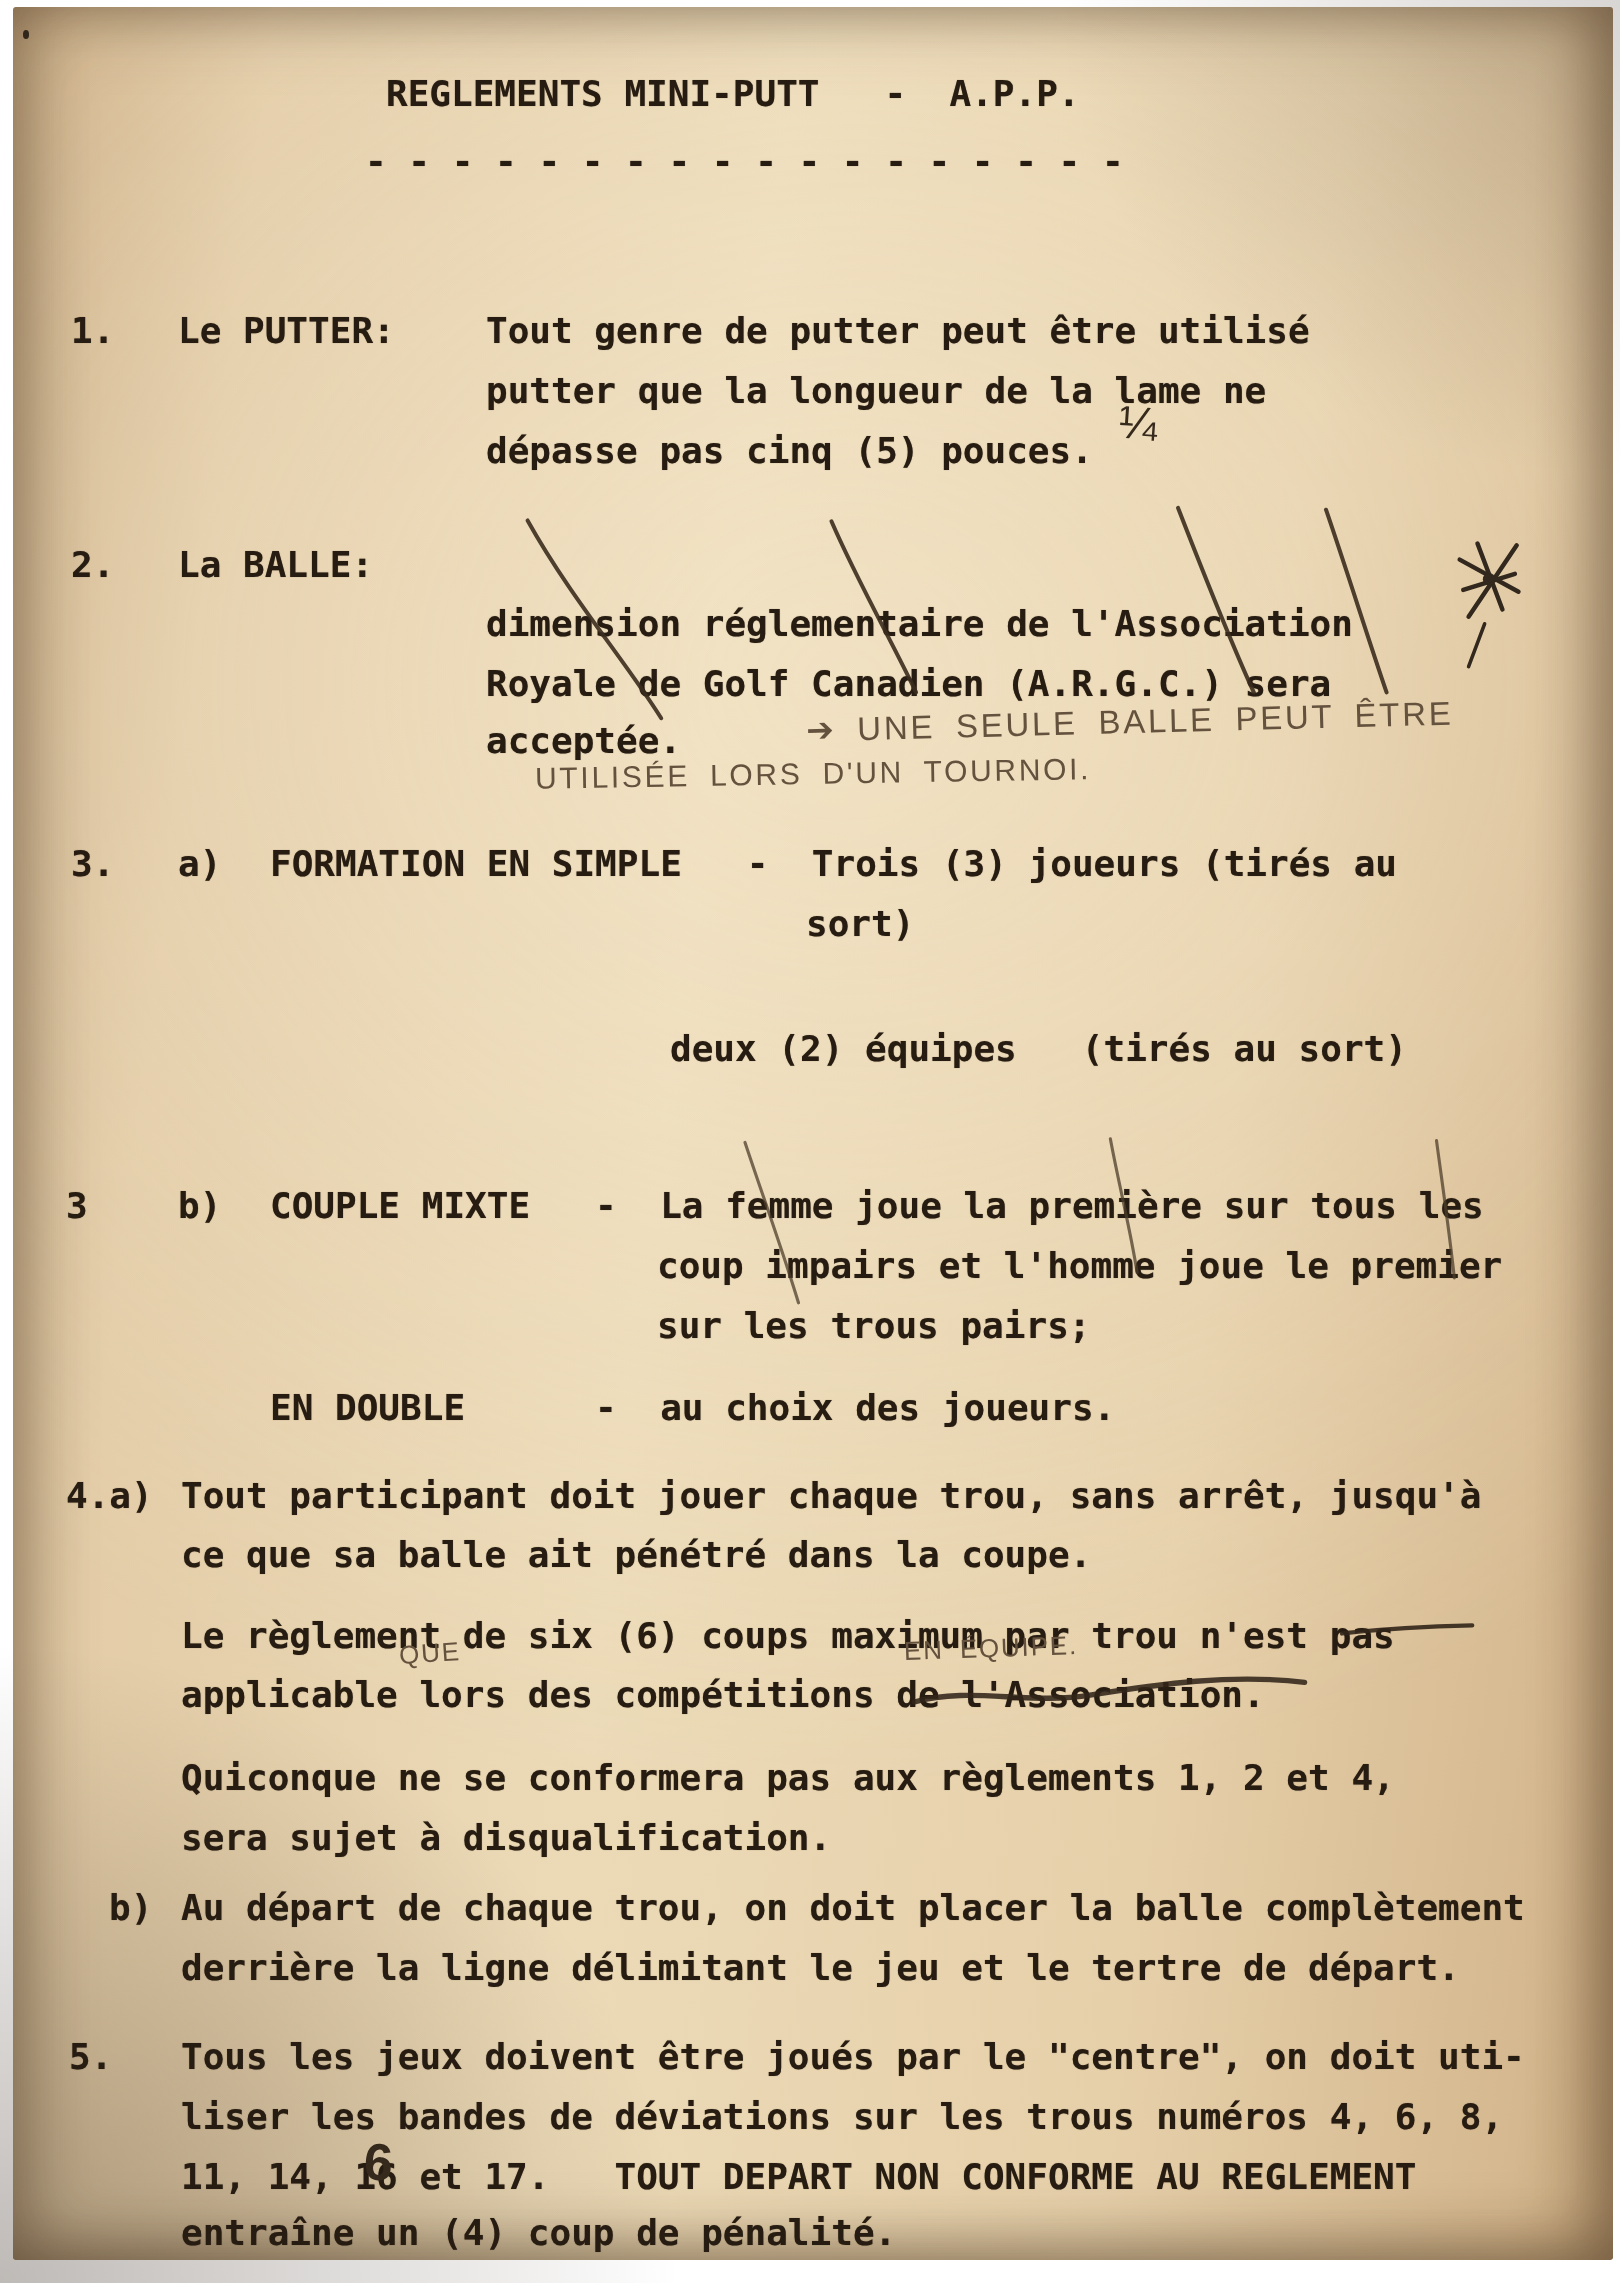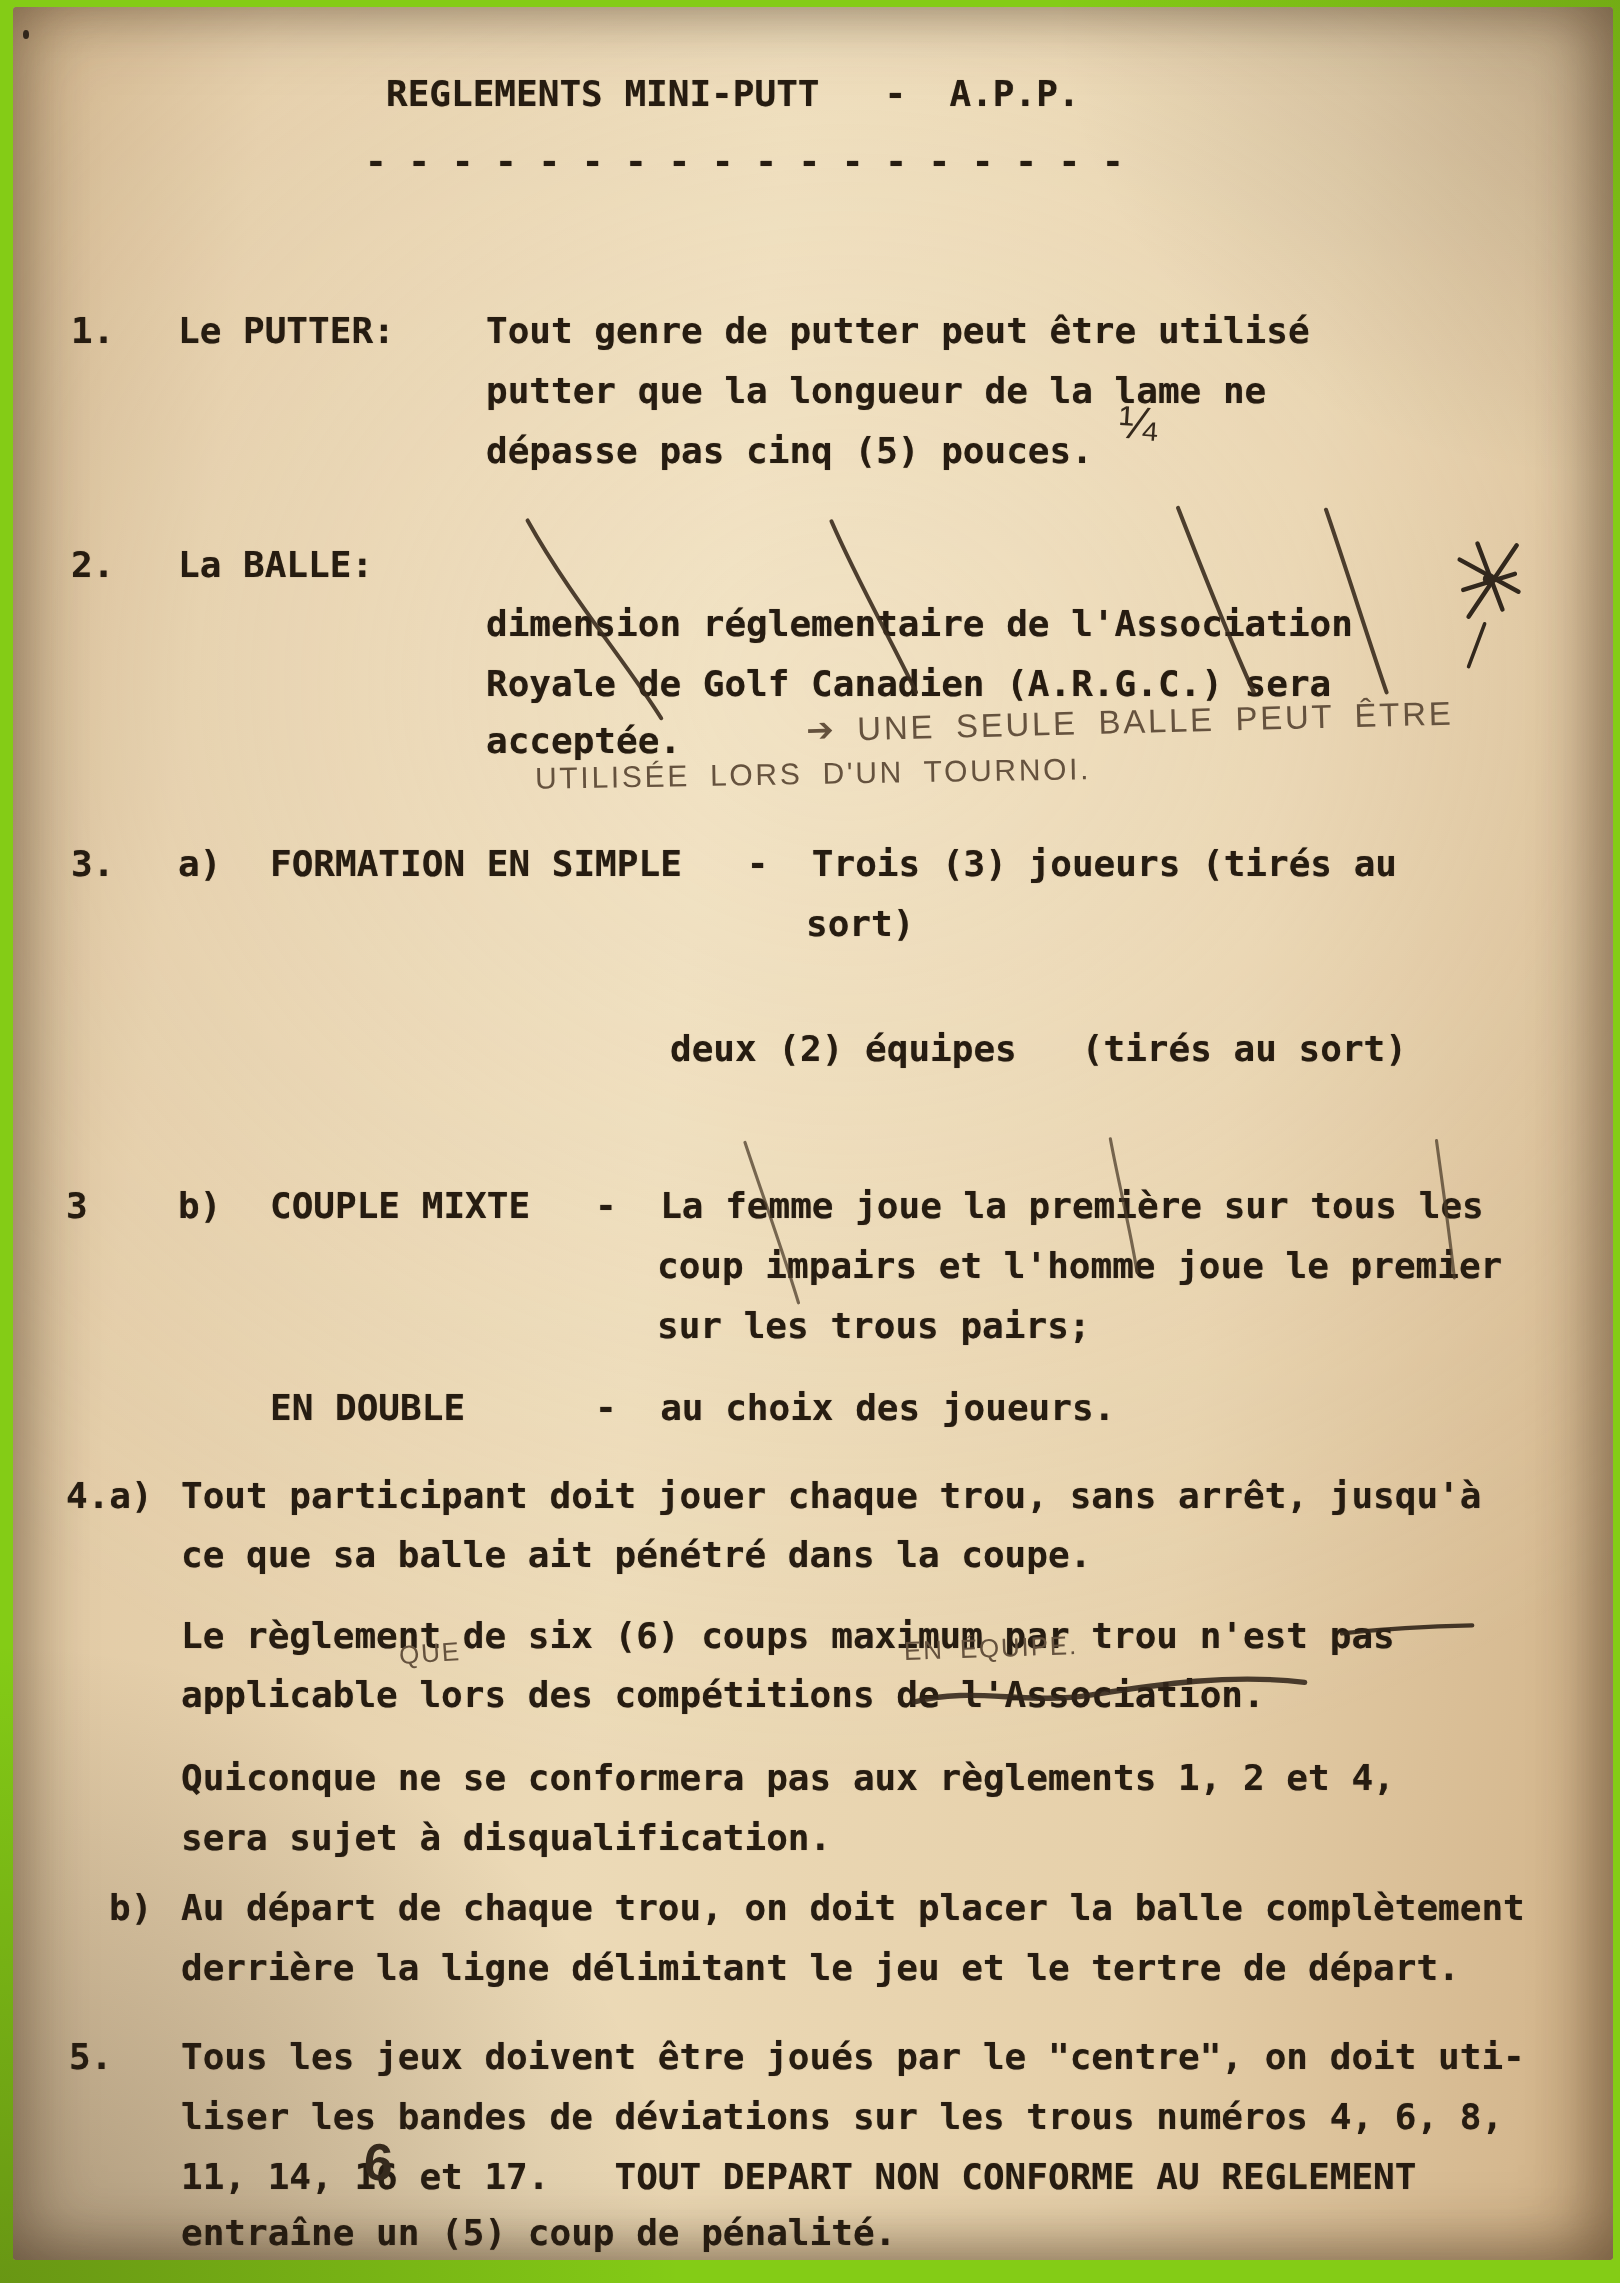--- a/index.html
+++ b/index.html
@@ -1,16 +1,16 @@
 <!DOCTYPE html>
 <html style="font-size:14.3px"><head>
 <meta charset="utf-8">
 <style>
   html,body{margin:0;padding:0;background:#000;}
-  .page{position:relative;width:1621px;height:2283px;background:#84cc16;overflow:hidden;
+  .page{position:relative;width:1621px;height:2283px;background:#ffffff;overflow:hidden;
         font-family:"DejaVu Sans Mono",monospace;}
   .paper{position:absolute;left:12.5px;top:7.1px;right:8px;bottom:23px;border-radius:2.7px;
     background:
       radial-gradient(130% 80% at 52% 30%, rgba(255,247,228,.30), rgba(255,247,228,0) 62%),
       linear-gradient(97deg,#cdb088 0%, #e3cca7 14%, #ecdab7 42%, #e6d0aa 72%, #d5b88f 94%, #c7a87e 100%),
       #e2c9a2;
     box-shadow: inset 0 0 80px rgba(73,50,28,.35), inset -27px 0 49px rgba(70,48,26,.28),
                 inset 22px -18px 53px rgba(70,48,26,.22);}
   .vignette{position:absolute;left:0;top:0;width:100%;height:100%;pointer-events:none;z-index:3;
     background:
@@ -75,21 +75,21 @@
   <div class="hand hand-faded" style="left:904px;top:1633px;font-size:26px;letter-spacing:1.8px;word-spacing:7.1px;transform:rotate(-2deg)">EN ÉQUIPE.</div>
 
   <div class="t" style="left:109px;top:1887px">b)</div>
   <div class="t" style="left:181px;top:1887px">Au départ de chaque trou, on doit placer la balle complètement</div>
   <div class="t" style="left:181px;top:1947px">derrière la ligne délimitant le jeu et le tertre de départ.</div>
 
   <div class="t" style="left:69px;top:2036px">5.</div>
   <div class="t" style="left:181px;top:2036px">Tous les jeux doivent être joués par le "centre", on doit uti-</div>
   <div class="t" style="left:181px;top:2096px">liser les bandes de déviations sur les trous numéros 4, 6, 8,</div>
   <div class="t" style="left:181px;top:2156px">11, 14, 16 et 17.   TOUT DEPART NON CONFORME AU REGLEMENT</div>
-  <div class="t" style="left:181px;top:2212px">entraîne un (5) coup de pénalité.</div>
+  <div class="t" style="left:181px;top:2212px">entraîne un (4) coup de pénalité.</div>
   <div class="hand hand-dark" style="left:364px;top:2132px;font-size:52px;font-weight:700;transform:rotate(3deg)">6</div>
 
   <svg class="marks" width="1621" height="2283" viewBox="0 0 1819 2562">
     <g stroke="#3b2c1e" stroke-width="4.5" stroke-linecap="round" fill="none" opacity="0.9">
       <path d="M592 584 C 640 670, 702 742, 742 806"></path>
       <path d="M933 585 C 962 652, 1002 722, 1028 777"></path>
       <path d="M1322 570 C 1350 642, 1382 722, 1407 777"></path>
       <path d="M1488 572 C 1512 642, 1537 722, 1556 777"></path>
     </g>
     <g stroke="#4e3d2b" stroke-width="3.5" stroke-linecap="round" fill="none" opacity="0.75">

